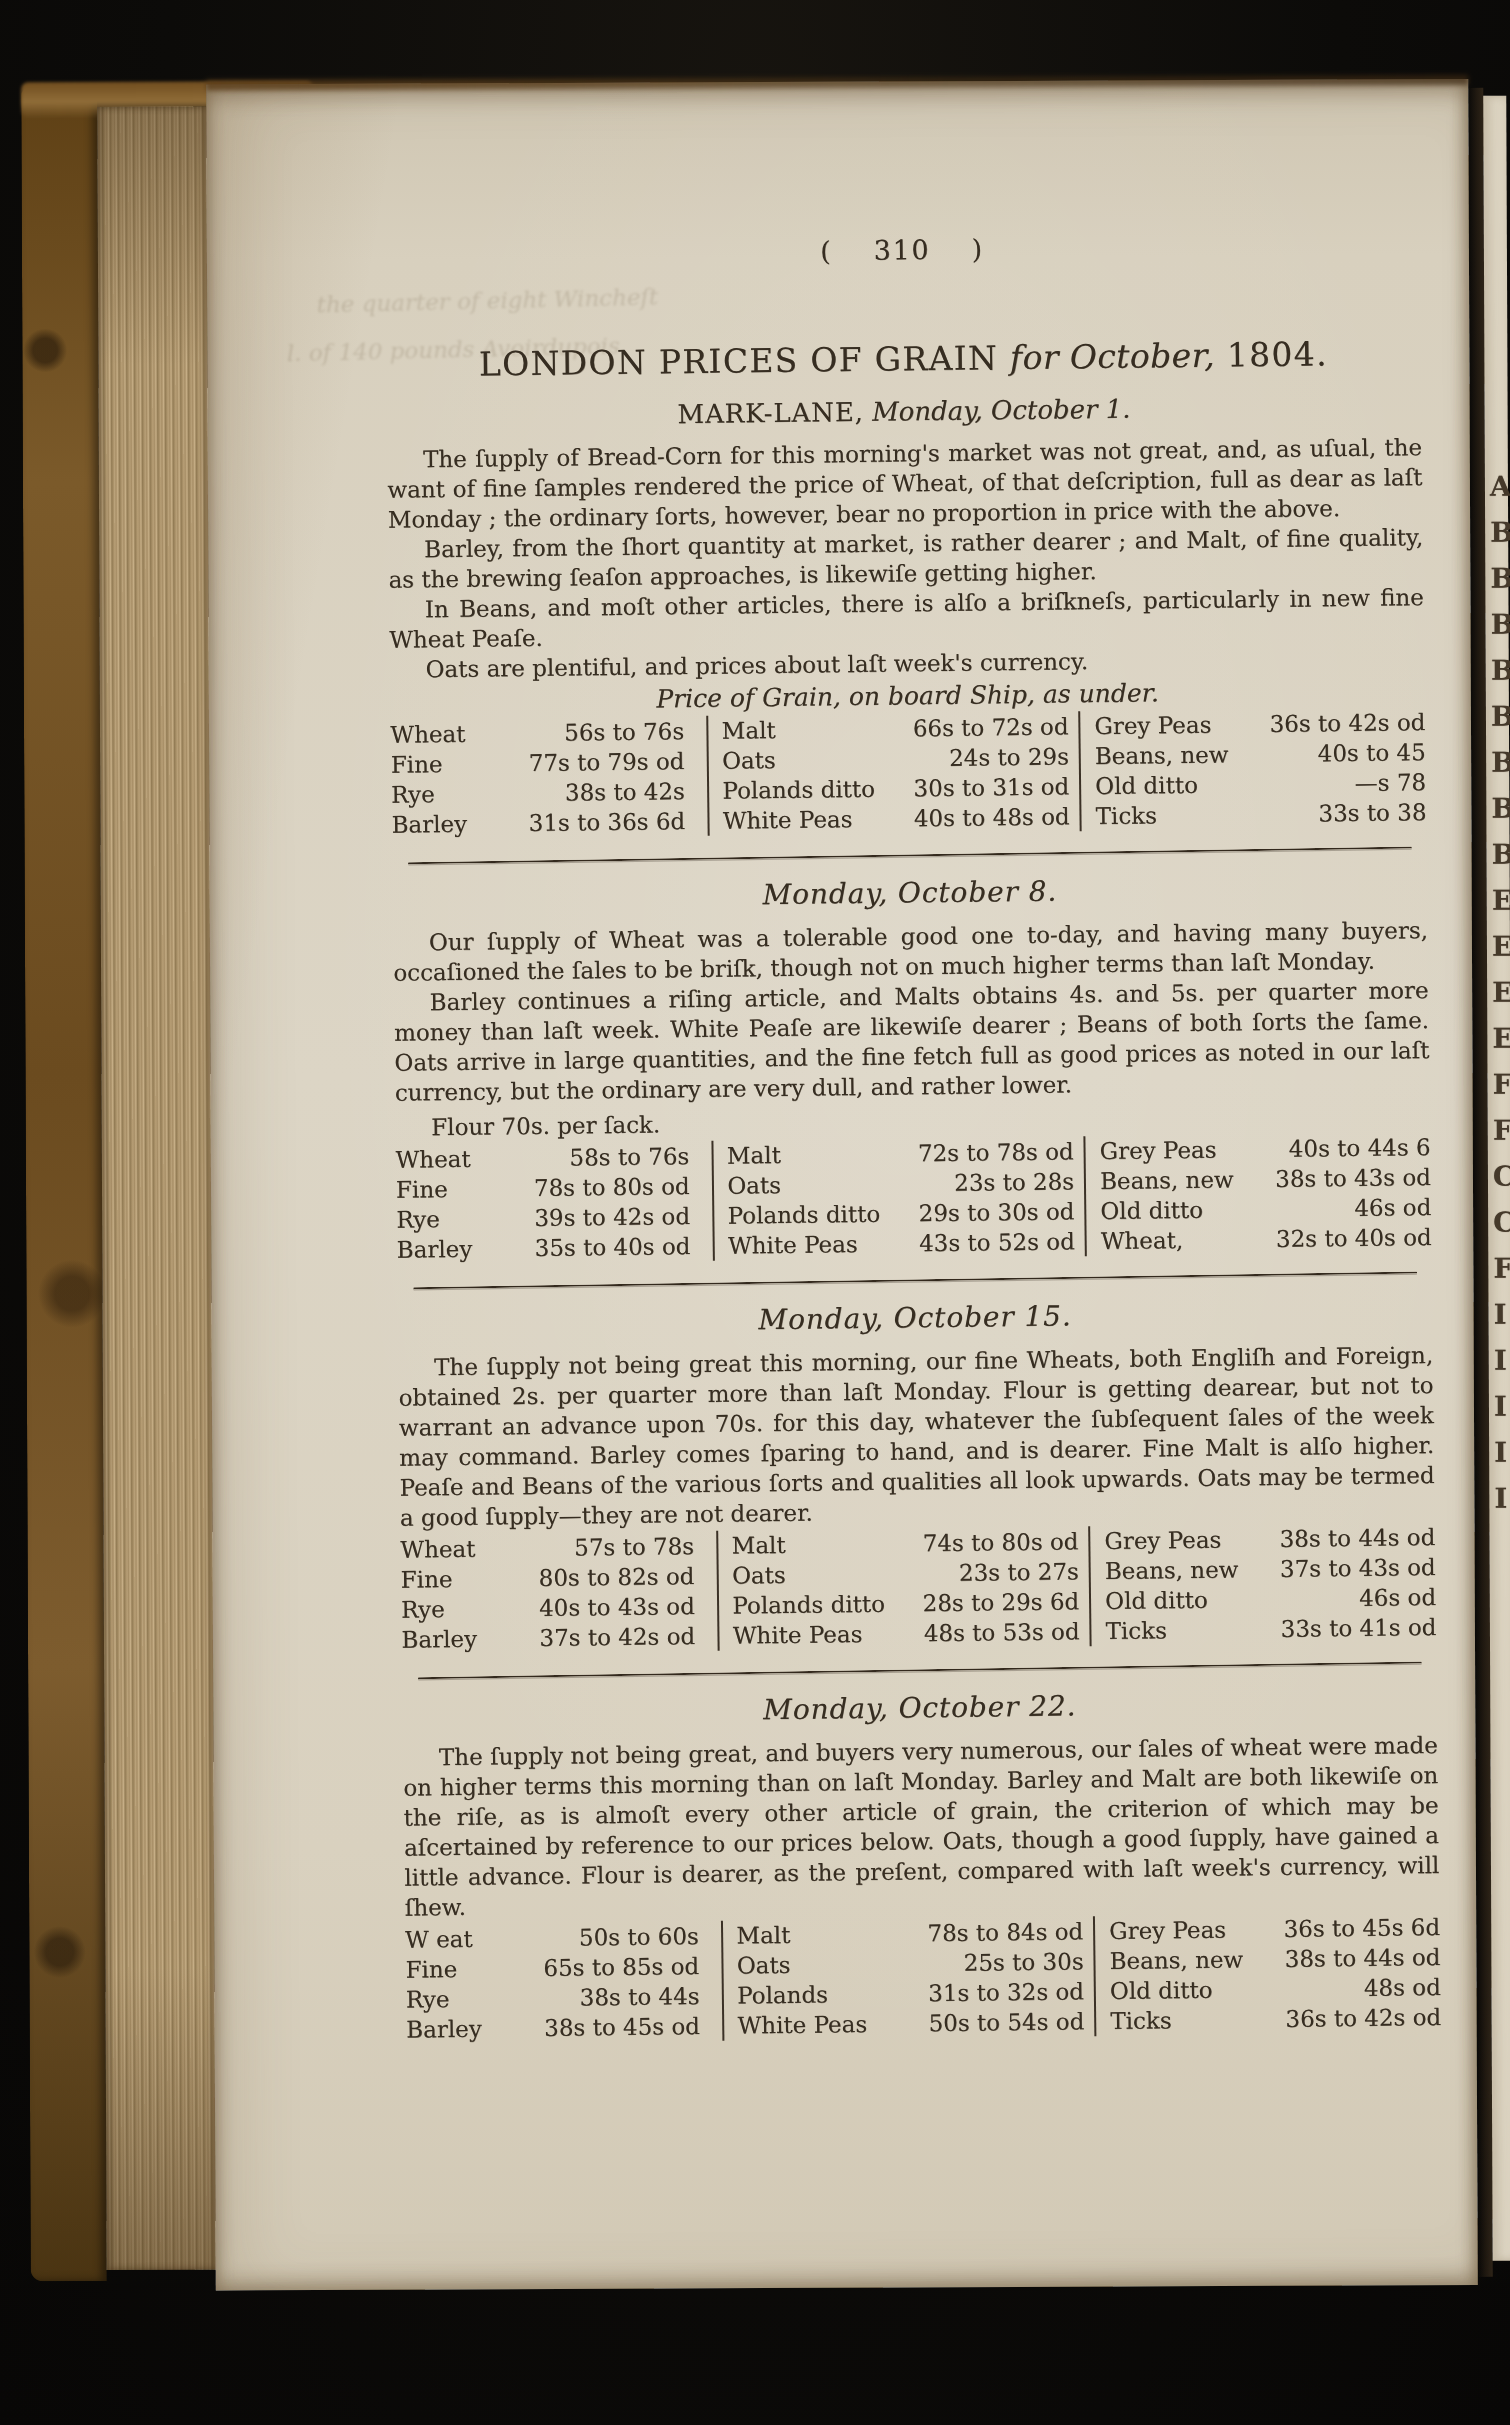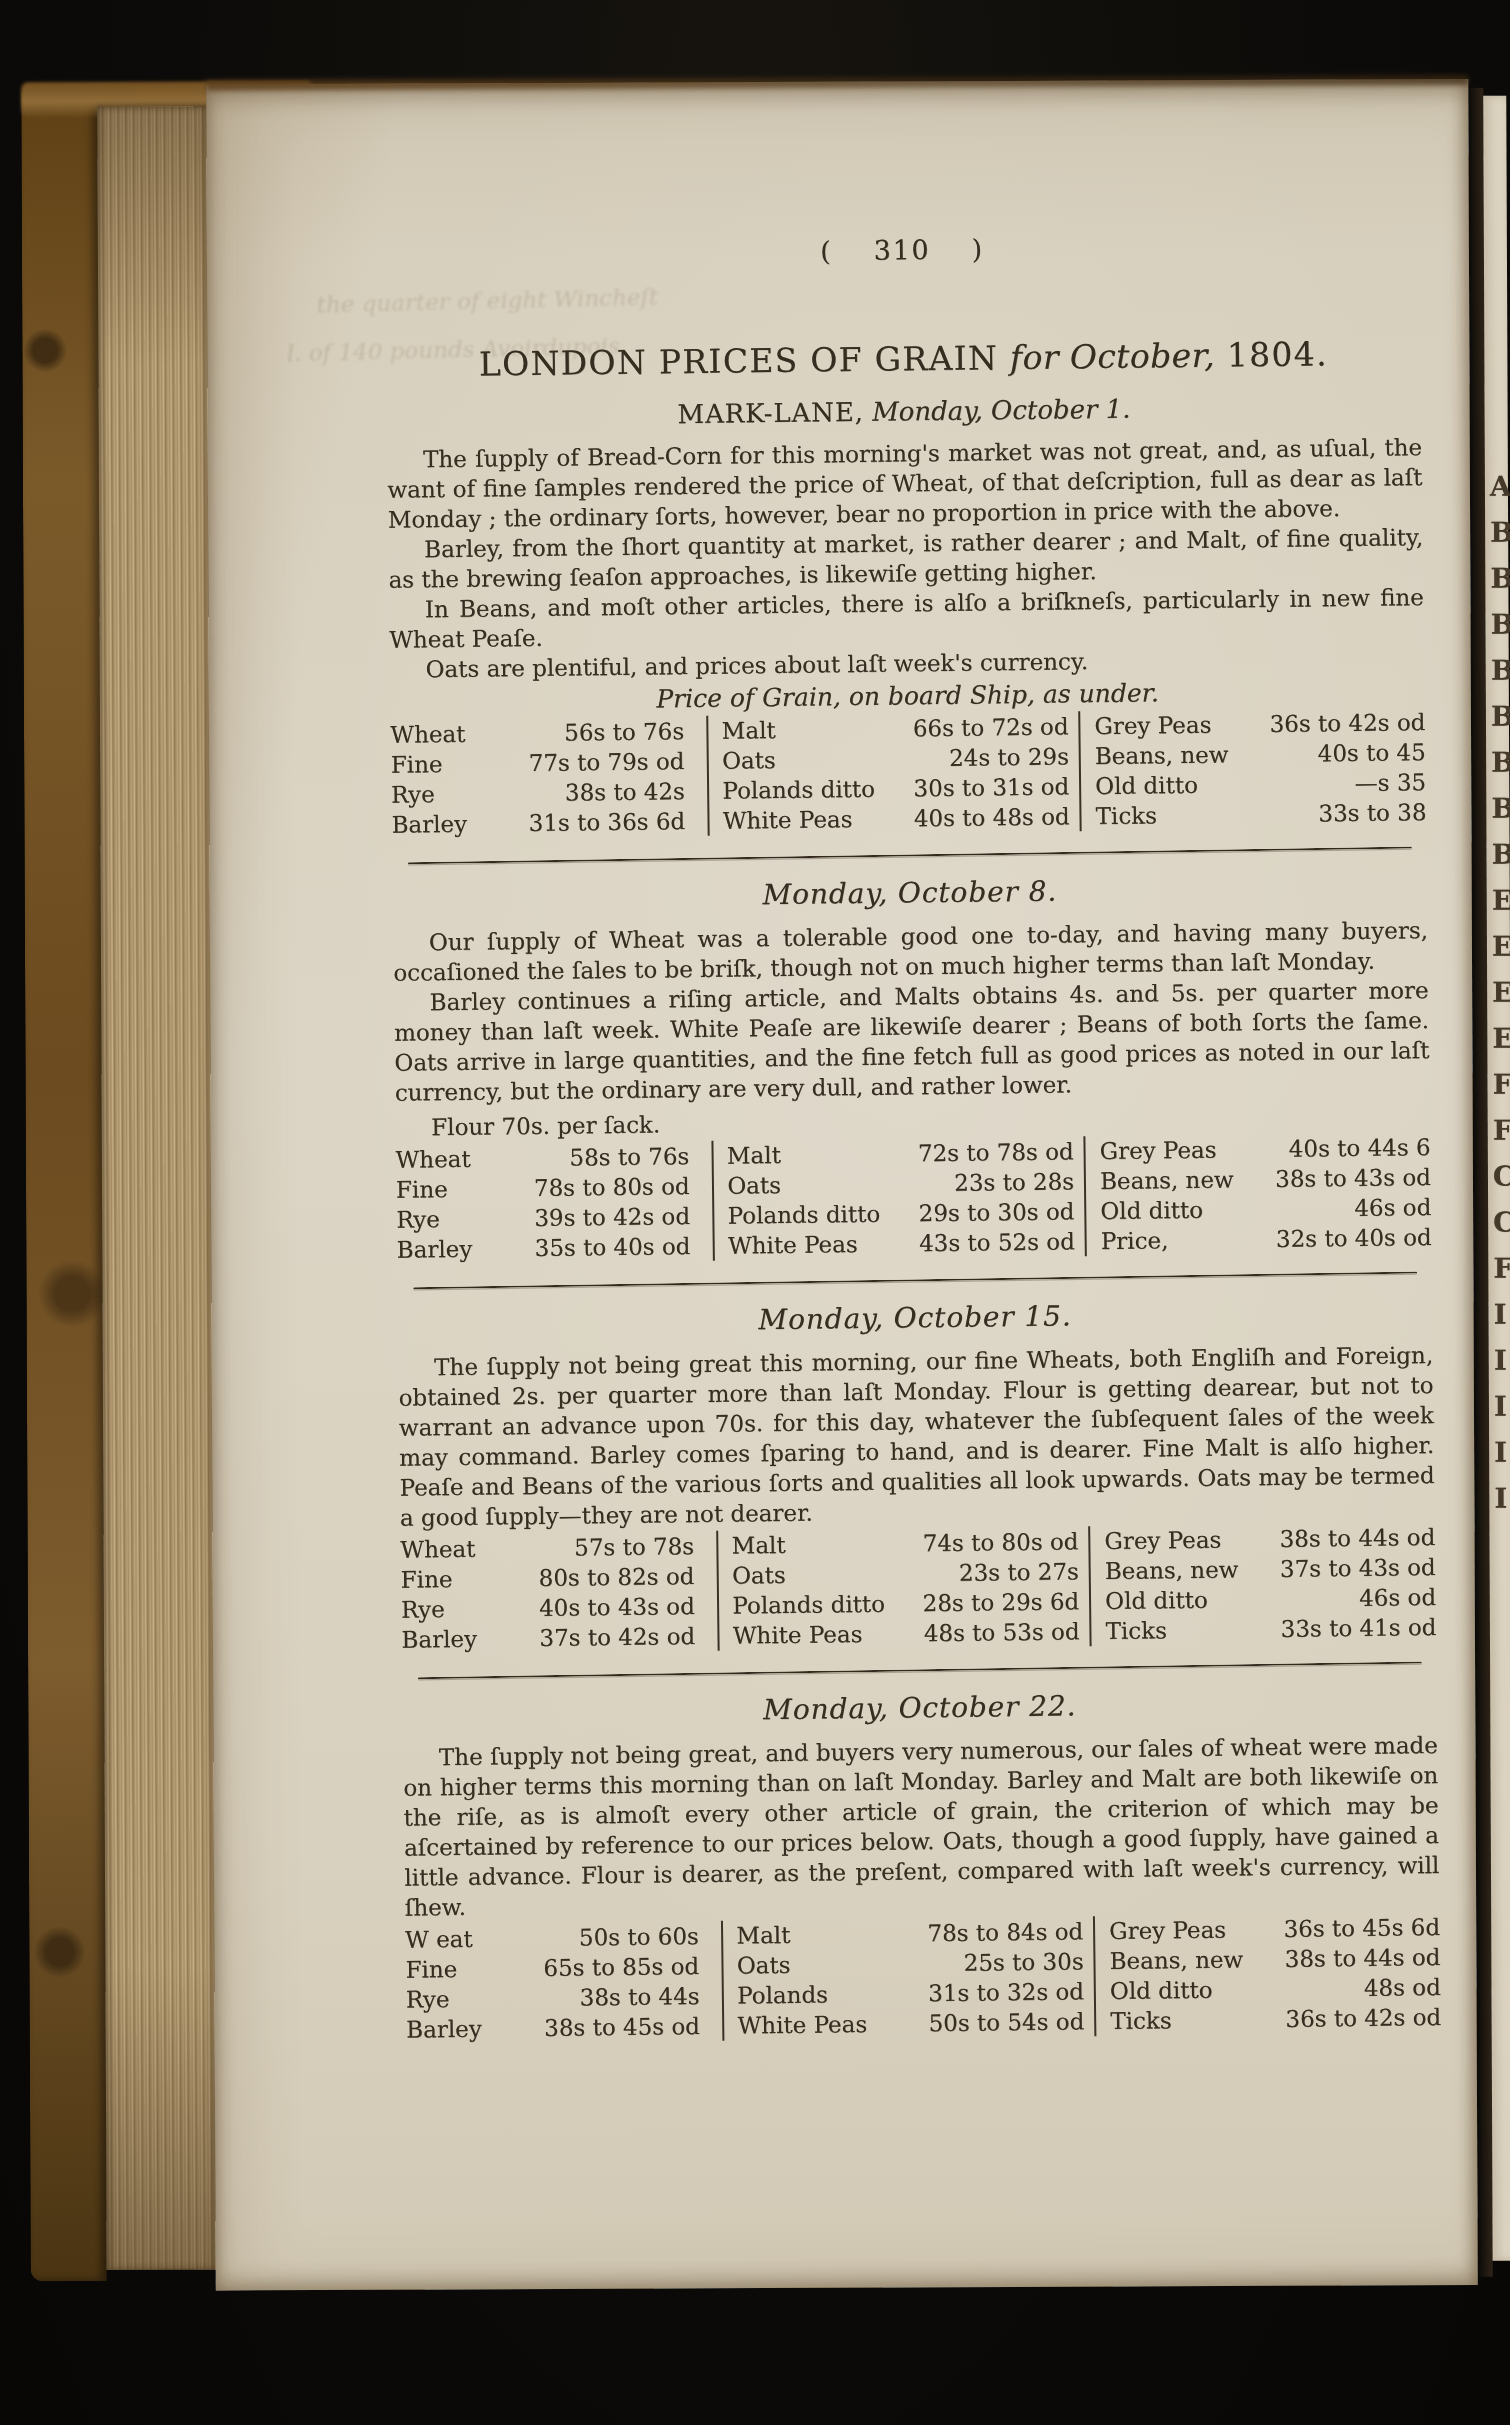--- a/index.html
+++ b/index.html
@@ -155,21 +155,21 @@
             <div class="ti">
                 <span class="tn">Grey Peas</span>
                 <span class="tv">36s to 42s od</span>
               </div>
             <div class="ti">
                 <span class="tn">Beans, new</span>
                 <span class="tv">40s to 45</span>
               </div>
             <div class="ti">
                 <span class="tn">Old ditto</span>
-                <span class="tv">—s 35</span>
+                <span class="tv">—s 78</span>
               </div>
             <div class="ti">
                 <span class="tn">Ticks</span>
                 <span class="tv">33s to 38</span>
               </div>
           </div>
         </div>
 
         <div class="sep"></div>
 
@@ -222,21 +222,21 @@
               </div>
             <div class="ti">
                 <span class="tn">Beans, new</span>
                 <span class="tv">38s to 43s od</span>
               </div>
             <div class="ti">
                 <span class="tn">Old ditto</span>
                 <span class="tv">46s od</span>
               </div>
             <div class="ti">
-                <span class="tn">Price,</span>
+                <span class="tn">Wheat,</span>
                 <span class="tv">32s to 40s od</span>
               </div>
           </div>
         </div>
 
         <div class="sep"></div>
 
         <h2 class="shead">Monday, October 15.</h2>
         <p>The ſupply not being great this morning, our fine Wheats, both Engliſh and Foreign, obtained 2s. per quarter more than laſt Monday.  Flour is getting dearear, but not to warrant an advance upon 70s. for this day, whatever the ſubſequent ſales of the week may command.  Barley comes ſparing to hand, and is dearer.  Fine Malt is alſo higher.  Peaſe and Beans of the various ſorts and qualities all look upwards.  Oats may be termed a good ſupply—they are not dearer.</p>
 

